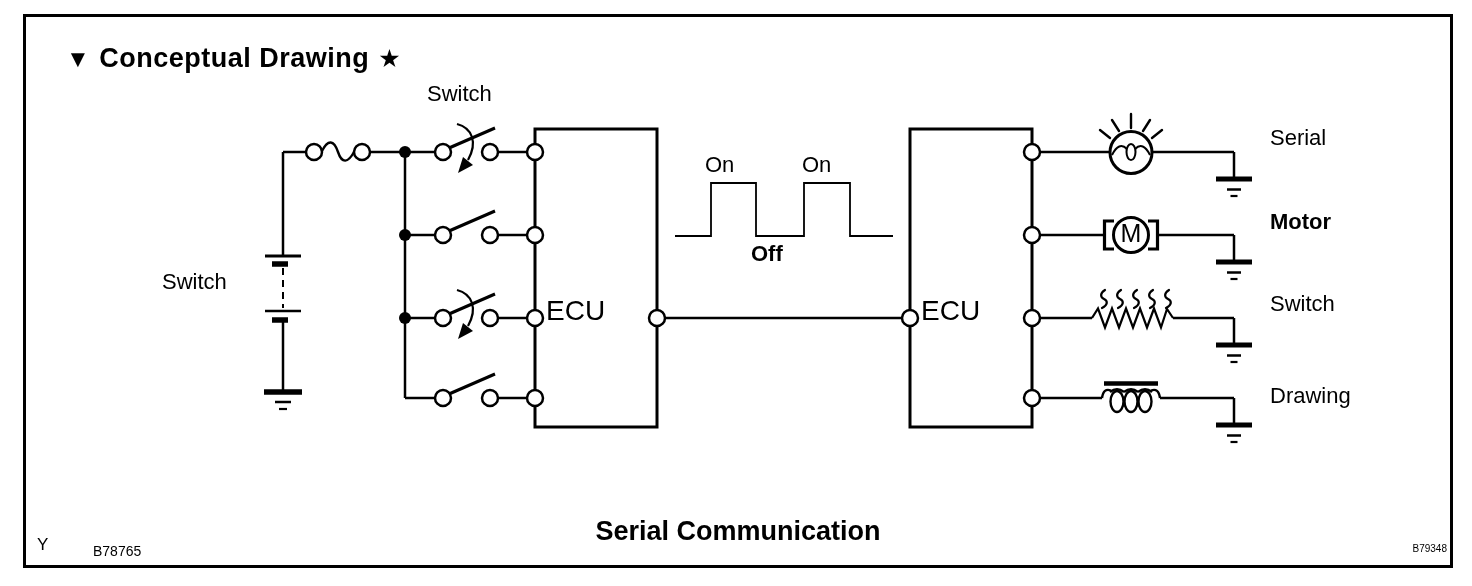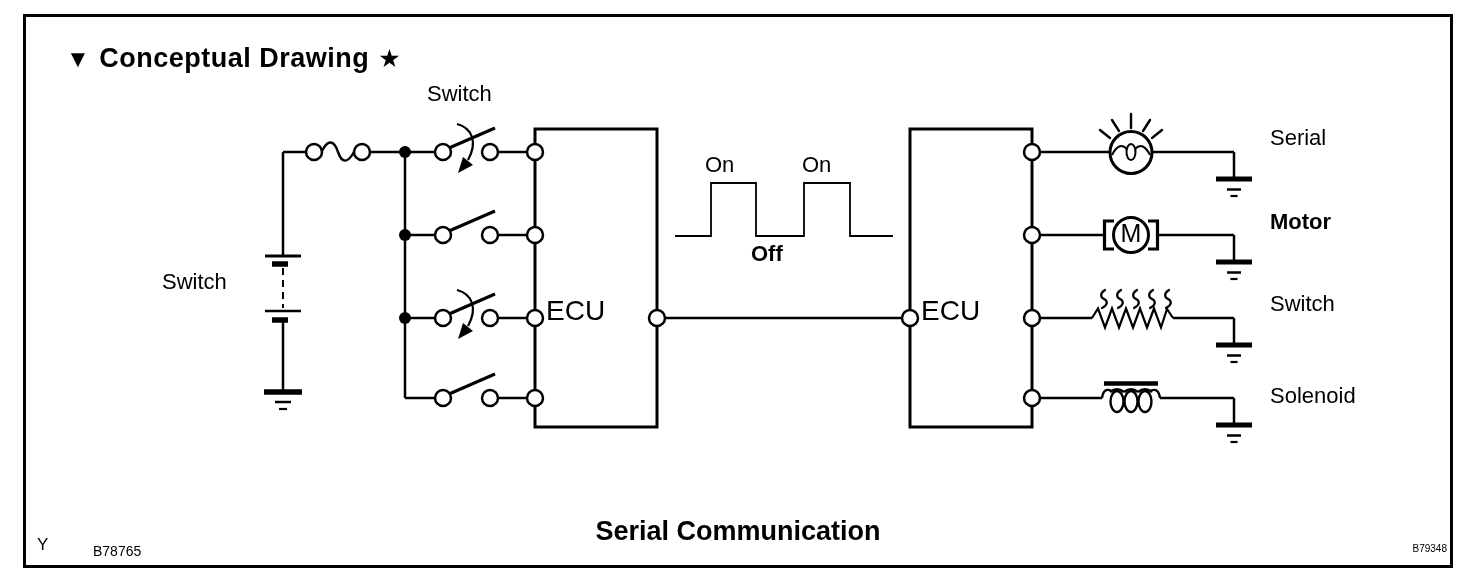--- a/index.html
+++ b/index.html
@@ -222,21 +222,21 @@
 
   <div class="lbl f26 center" style="left:705px;top:152px;width:50px;">On</div>
   <div class="lbl f26 center" style="left:802px;top:152px;width:50px;">On</div>
   <div class="lbl f26 center" style="left:751px;top:241px;width:50px;font-weight:bold;">Off</div>
 
   <div class="mletter">M</div>
 
   <div class="lbl f26" style="left:1270px;top:125px;">Serial</div>
   <div class="lbl f26" style="left:1270px;top:209px;font-weight:bold;">Motor</div>
   <div class="lbl f26" style="left:1270px;top:291px;">Switch</div>
-  <div class="lbl f26" style="left:1270px;top:383px;">Solenoid</div>
+  <div class="lbl f26" style="left:1270px;top:383px;">Drawing</div>
 
   <div class="caption">Serial Communication</div>
 
   <div class="footY">Y</div>
   <div class="codeL">B78765</div>
   <div class="codeR">B79348</div>
 
 </div>
 
 </body></html>

